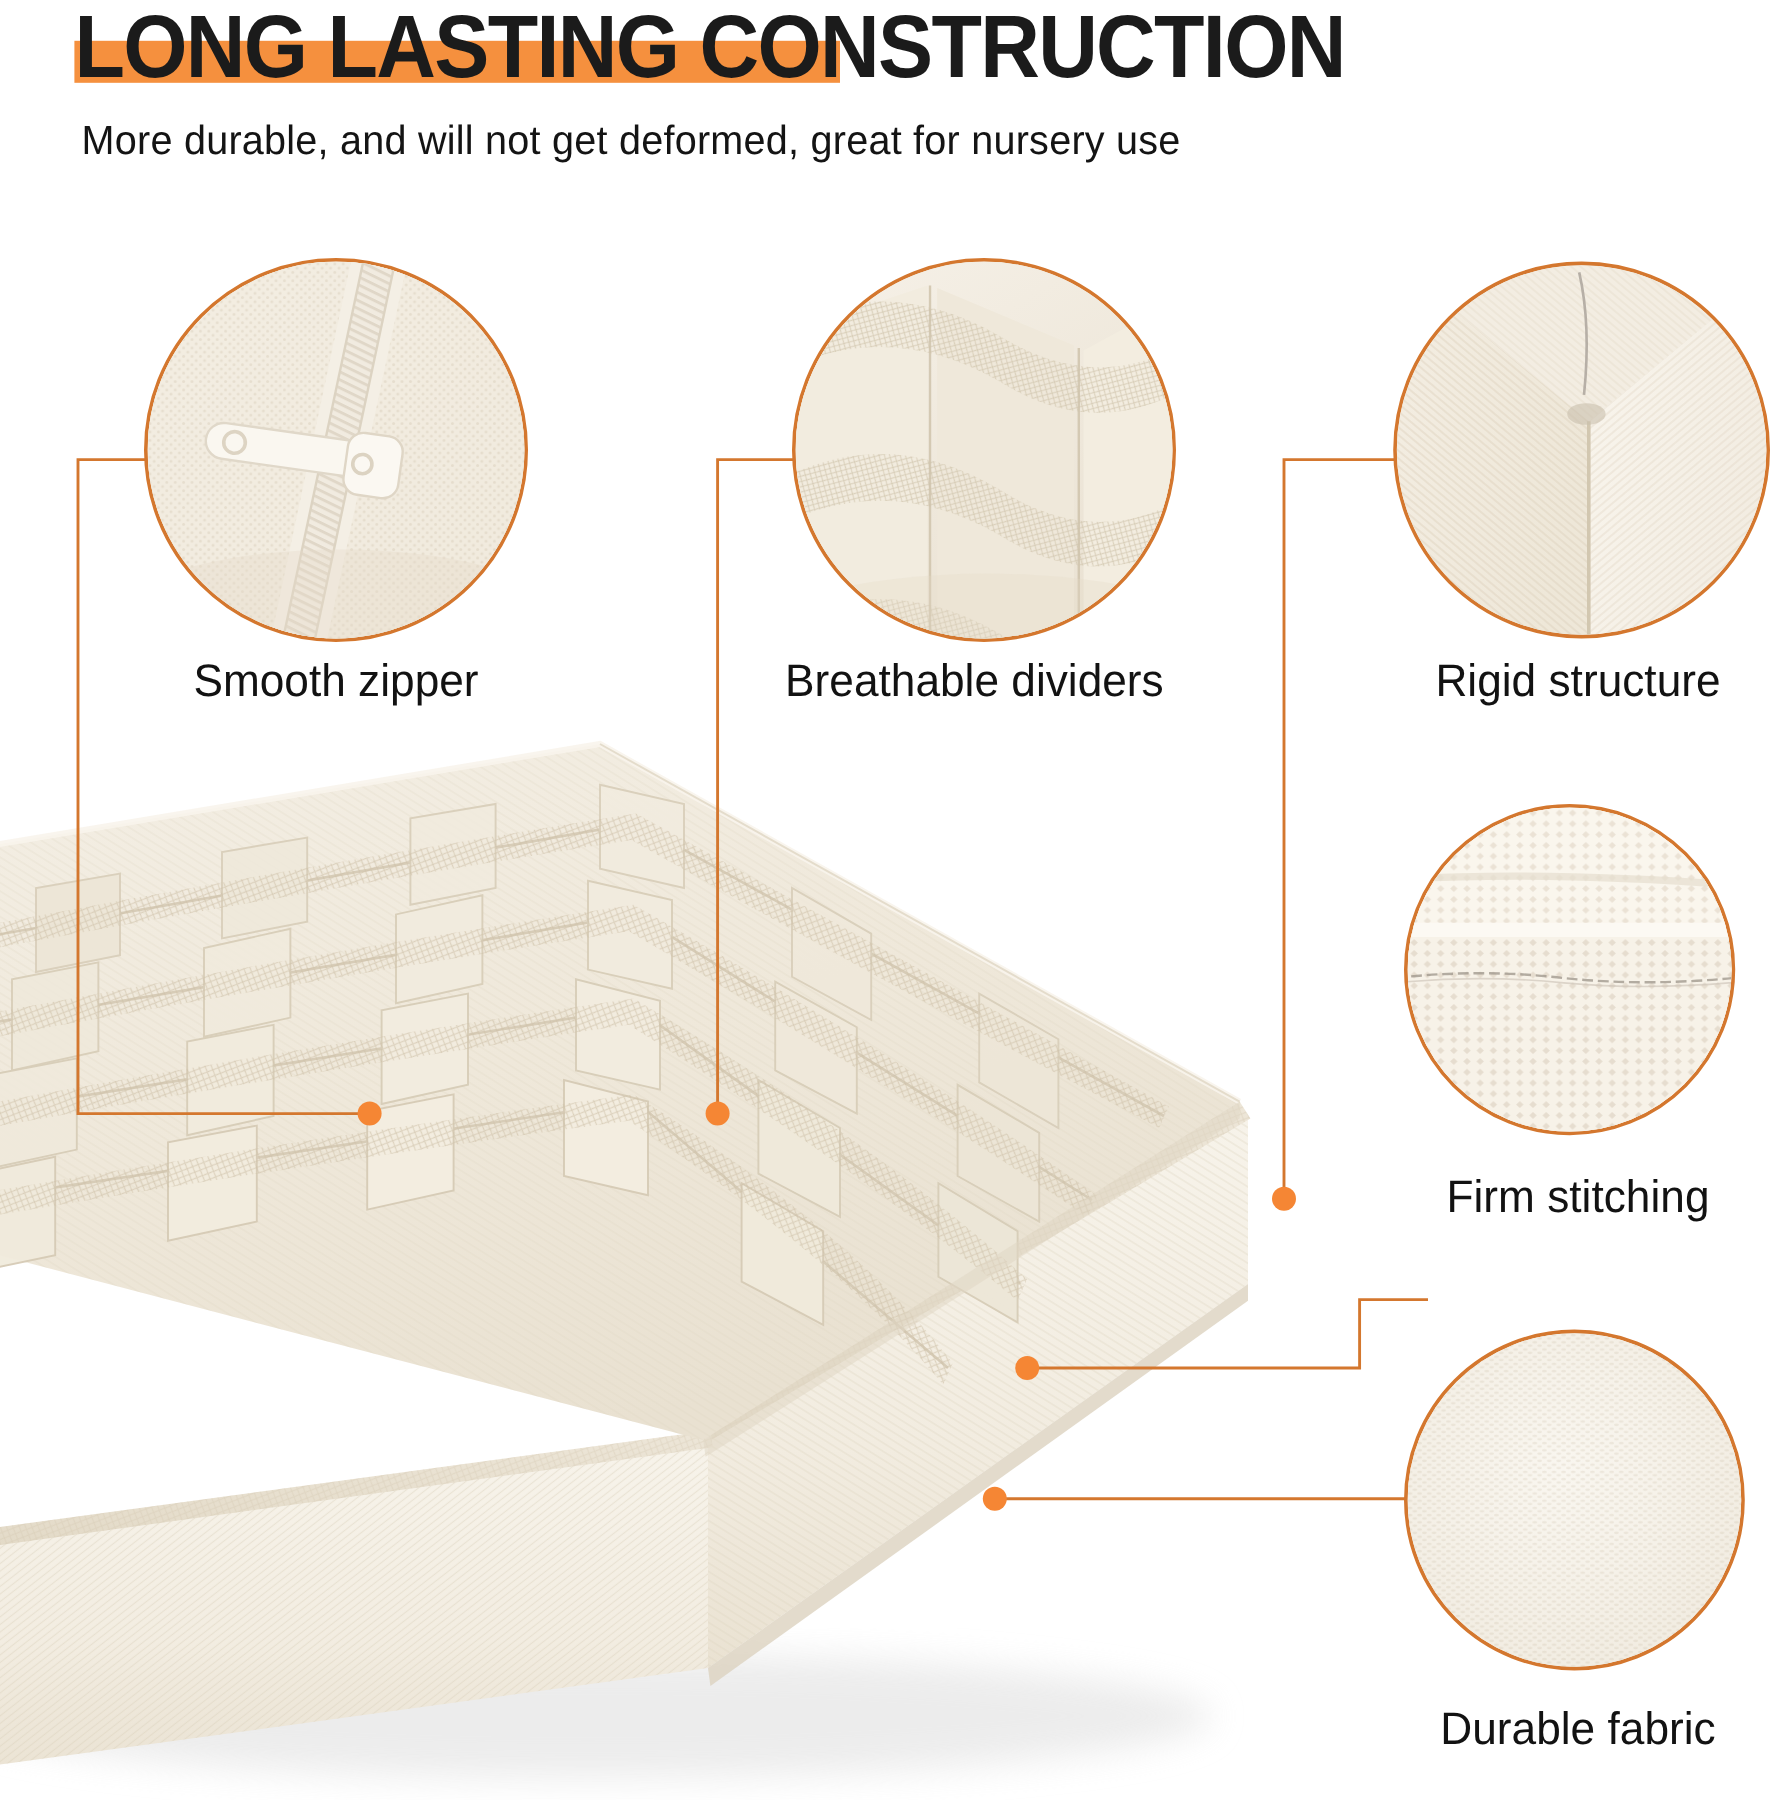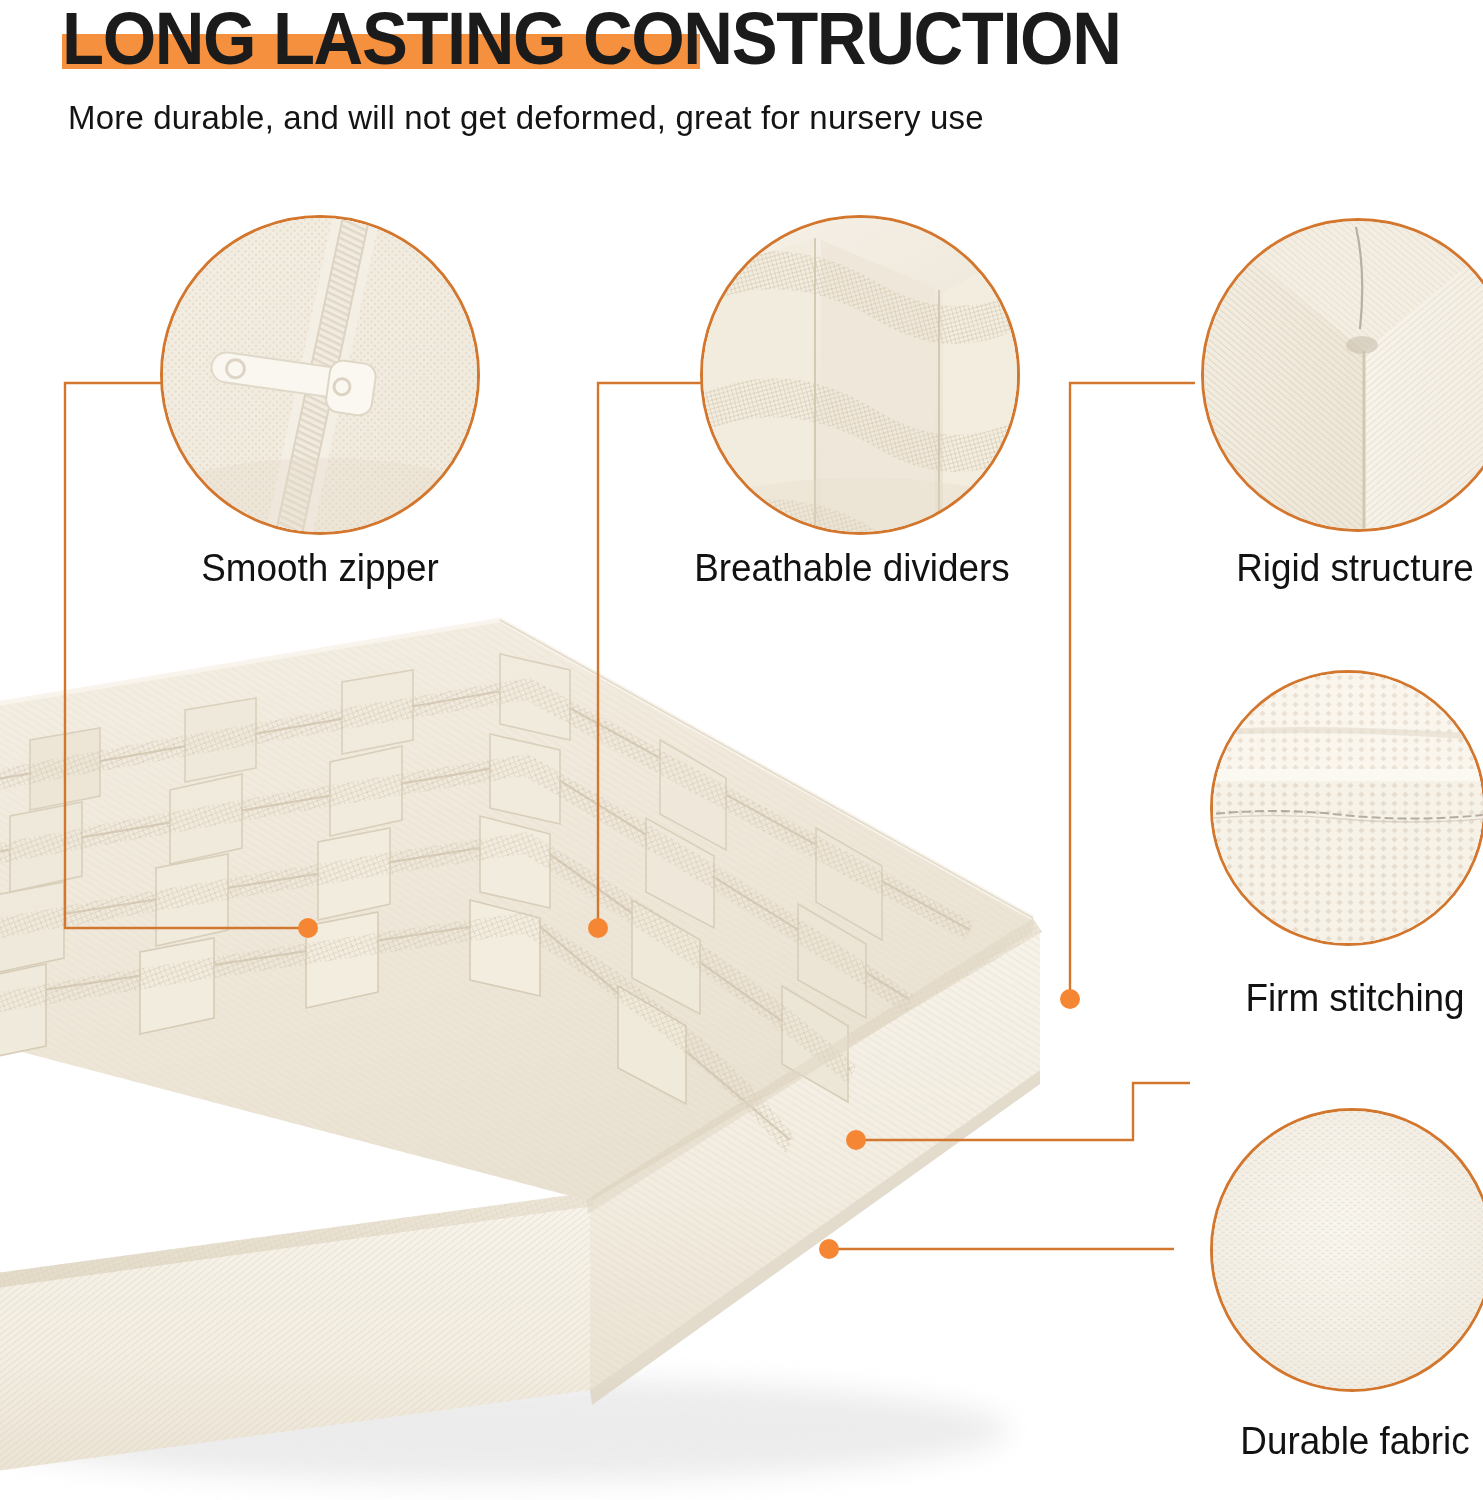--- a/index.html
+++ b/index.html
@@ -3,21 +3,21 @@
 <meta charset="utf-8">
 <style>
   * { margin:0; padding:0; box-sizing:border-box; }
   html, body { background:#ffffff; }
   body {
     width:1483px; height:1500px;
     font-family:"Liberation Sans", sans-serif;
     overflow:hidden; position:relative;
   }
 
-  #stage { position:relative; width:1483px; height:1500px; background:#fff; overflow:hidden;padding-left:40px; }
+  #stage { position:relative; width:1483px; height:1500px; background:#fff; overflow:hidden; }
 
   
   #header { position:absolute; left:0; top:0; width:1483px; height:160px; }
 
   #title-wrap {
     position:absolute; left:62px; top:-2px;
     white-space:nowrap;
   }
   #title-hl {
     position:absolute; left:0px; top:36px;

